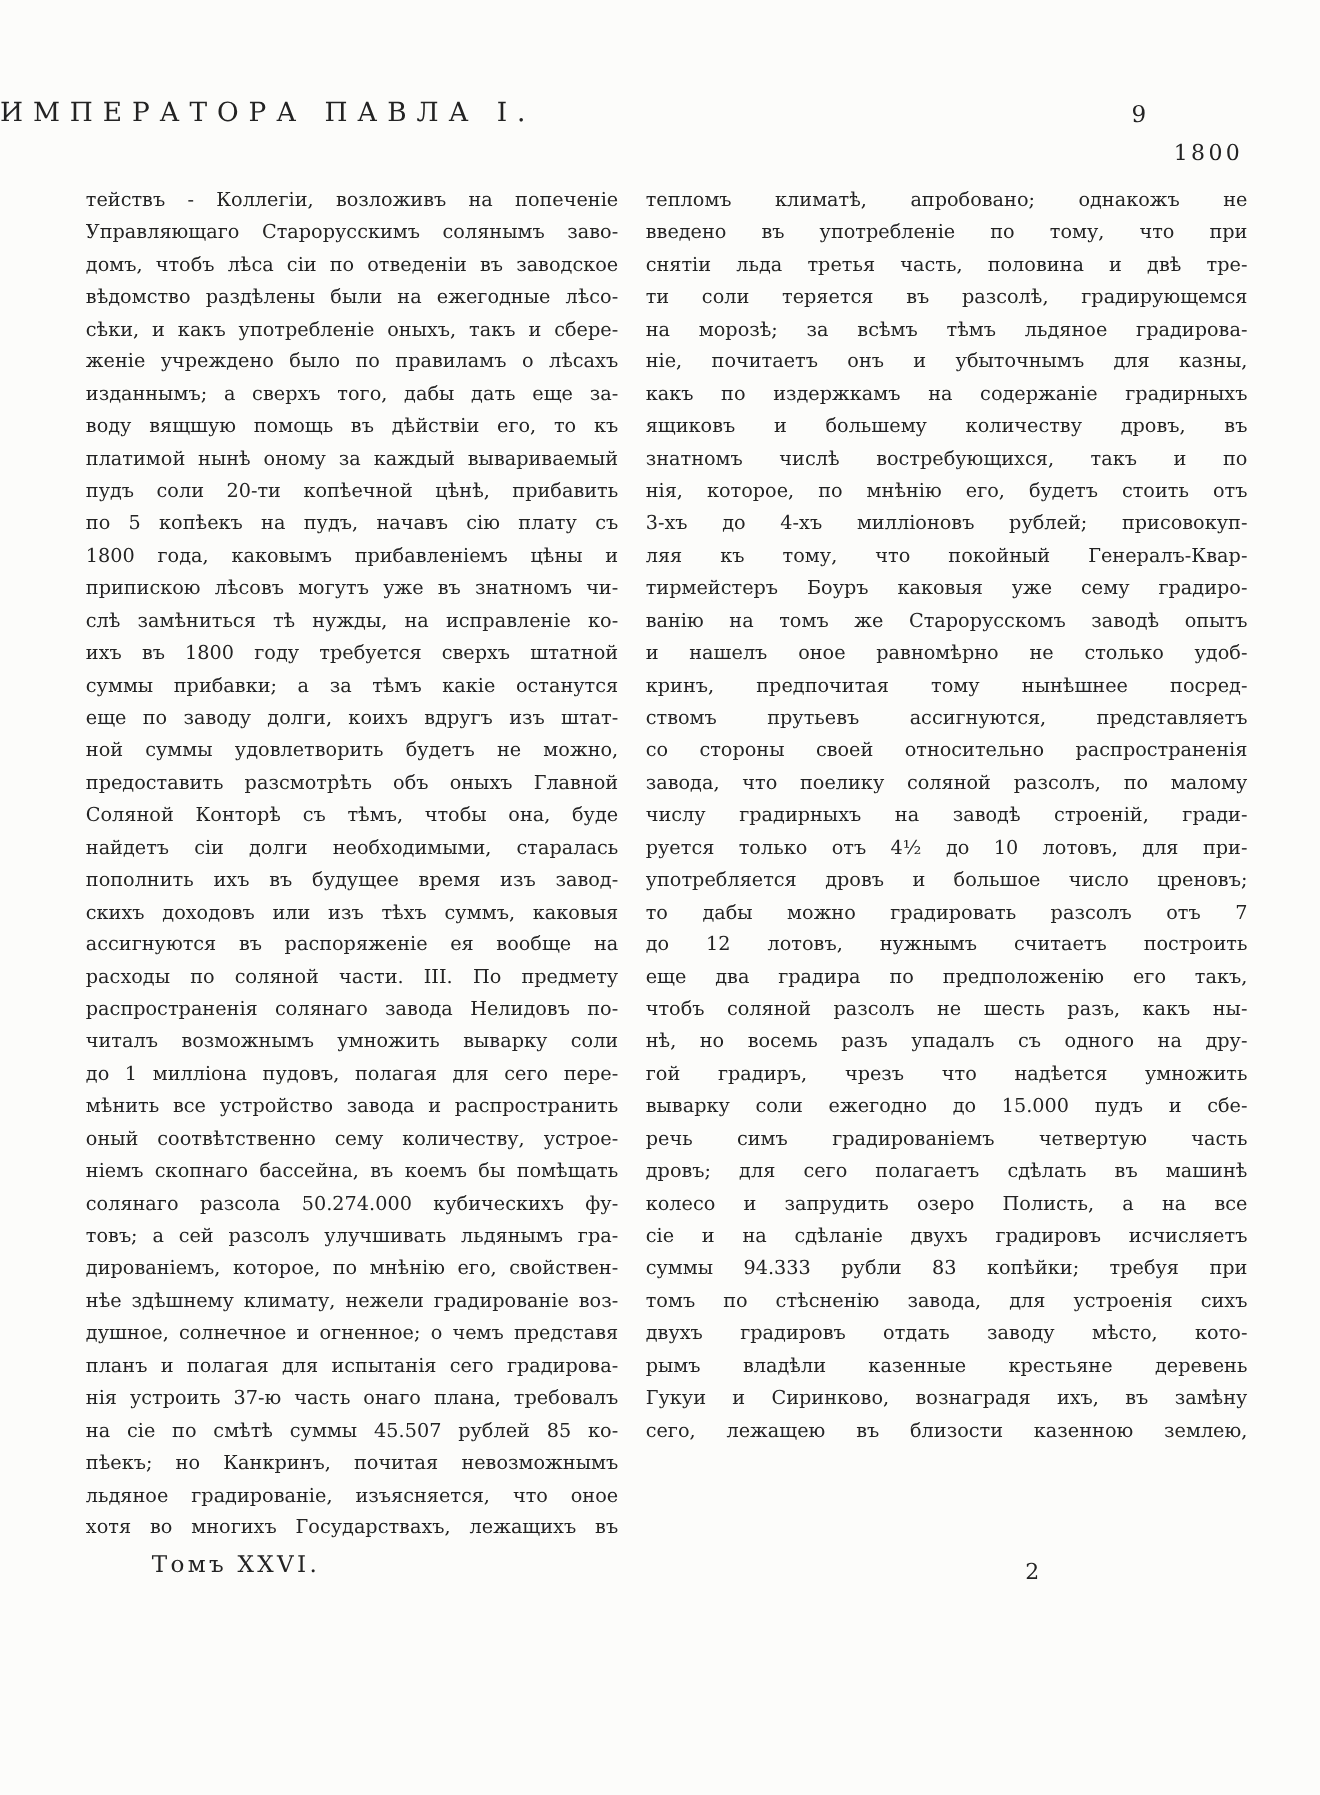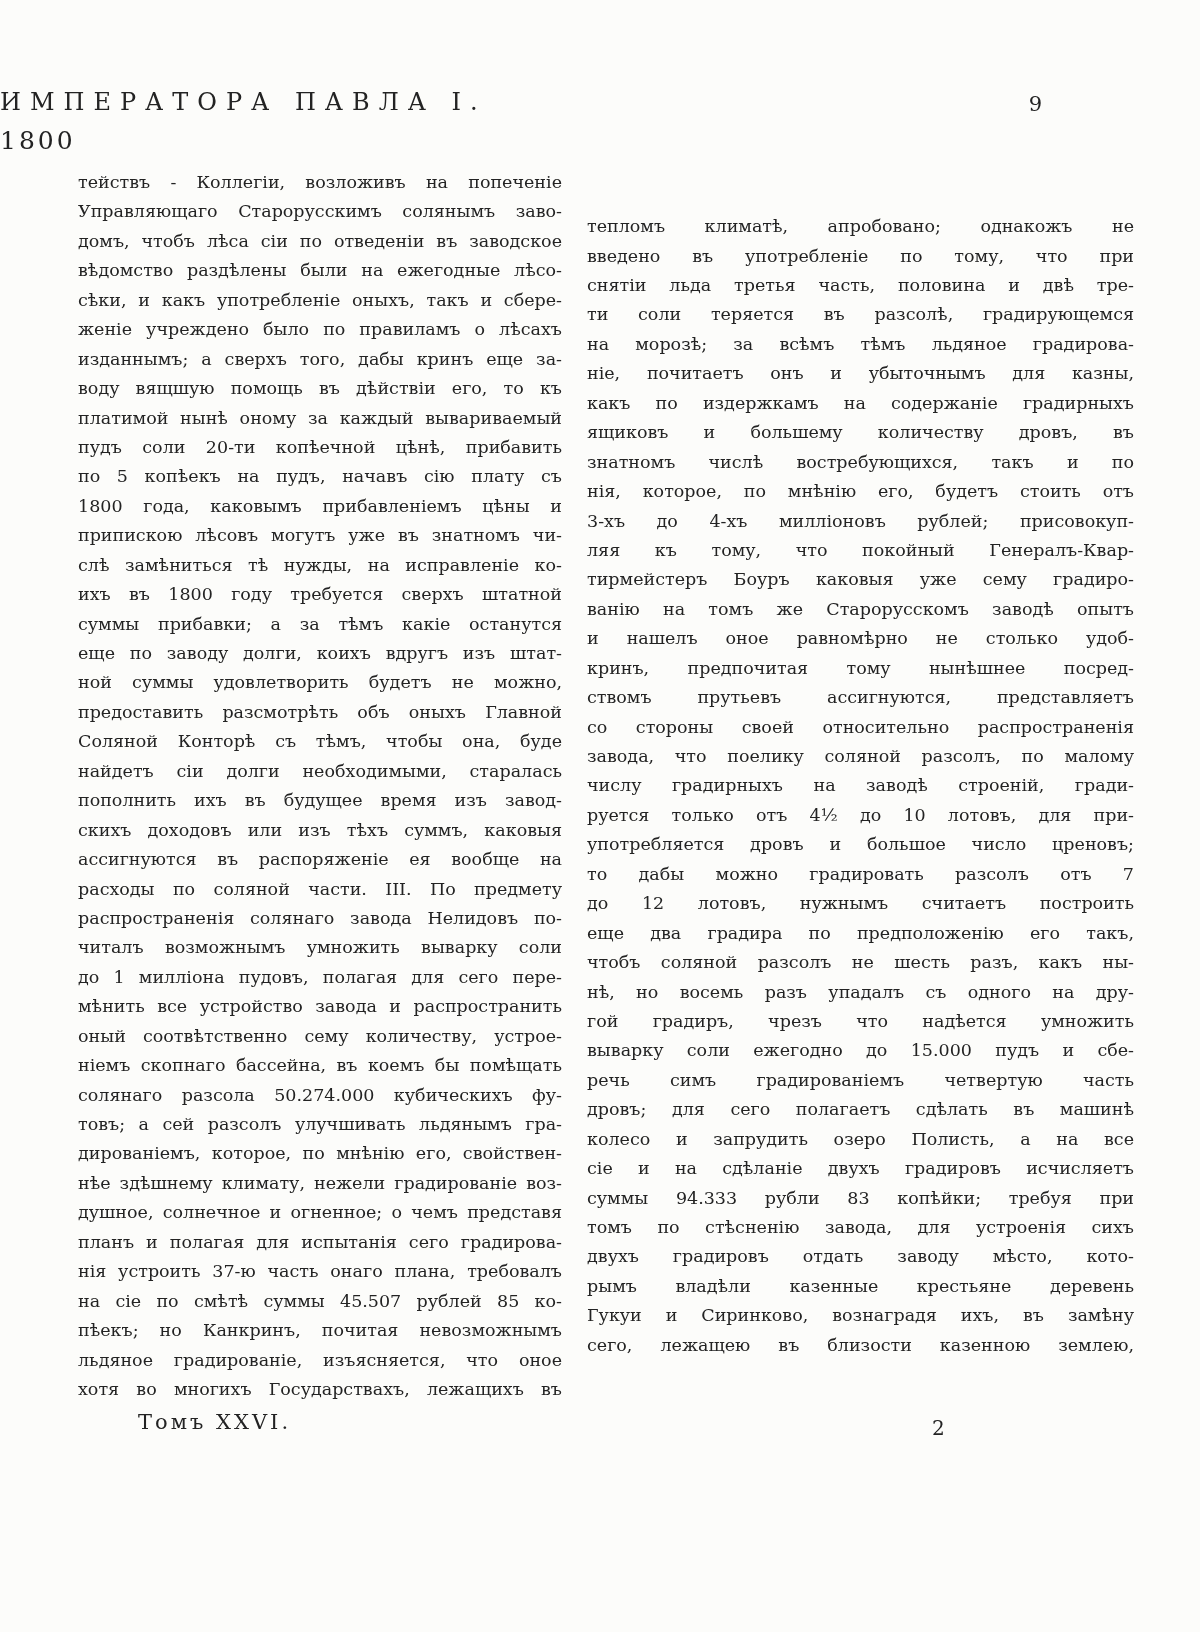--- a/index.html
+++ b/index.html
@@ -30,31 +30,31 @@
     position: absolute;
     top: 92px;
     right: 158px;
     font-size: 21px;
   }
   .year-heading {
     position: absolute;
     top: 126px;
     left: 0;
     width: 1130px;
-    text-align: left;
-    font-size: 25px;
+    text-align: right;
+    font-size: 20px;
     letter-spacing: 3px;
   }
   .columns {
     position: absolute;
     top: 168px;
     left: 78px;
     right: 66px;
     display: flex;
-    align-items: center;
+    align-items: flex-start;
   }
   .col {
     font-size: 17.5px;
   }
   .col-left { width: 484px; }
   .col-right { flex: 1; }
   .divider {
     width: 1px;
     background: #2b2b2b;
     margin: 0 11px 0 13px;
@@ -93,21 +93,21 @@
   <div class="year-heading">1800</div>
 
   <div class="columns">
     <div class="col col-left">
         <div class="line">тействъ - Коллегіи, возложивъ на попеченіе</div>
         <div class="line">Управляющаго Старорусскимъ солянымъ заво-</div>
         <div class="line">домъ, чтобъ лѣса сіи по отведеніи въ заводское</div>
         <div class="line">вѣдомство раздѣлены были на ежегодные лѣсо-</div>
         <div class="line">сѣки, и какъ употребленіе оныхъ, такъ и сбере-</div>
         <div class="line">женіе учреждено было по правиламъ о лѣсахъ</div>
-        <div class="line">изданнымъ; а сверхъ того, дабы кринъ еще за-</div>
+        <div class="line">изданнымъ; а сверхъ того, дабы дать еще за-</div>
         <div class="line">воду вящшую помощь въ дѣйствіи его, то къ</div>
         <div class="line">платимой нынѣ оному за каждый вывариваемый</div>
         <div class="line">пудъ соли 20-ти копѣечной цѣнѣ, прибавить</div>
         <div class="line">по 5 копѣекъ на пудъ, начавъ сію плату съ</div>
         <div class="line">1800 года, каковымъ прибавленіемъ цѣны и</div>
         <div class="line">припискою лѣсовъ могутъ уже въ знатномъ чи-</div>
         <div class="line">слѣ замѣниться тѣ нужды, на исправленіе ко-</div>
         <div class="line">ихъ въ 1800 году требуется сверхъ штатной</div>
         <div class="line">суммы прибавки; а за тѣмъ какіе останутся</div>
         <div class="line">еще по заводу долги, коихъ вдругъ изъ штат-</div>

